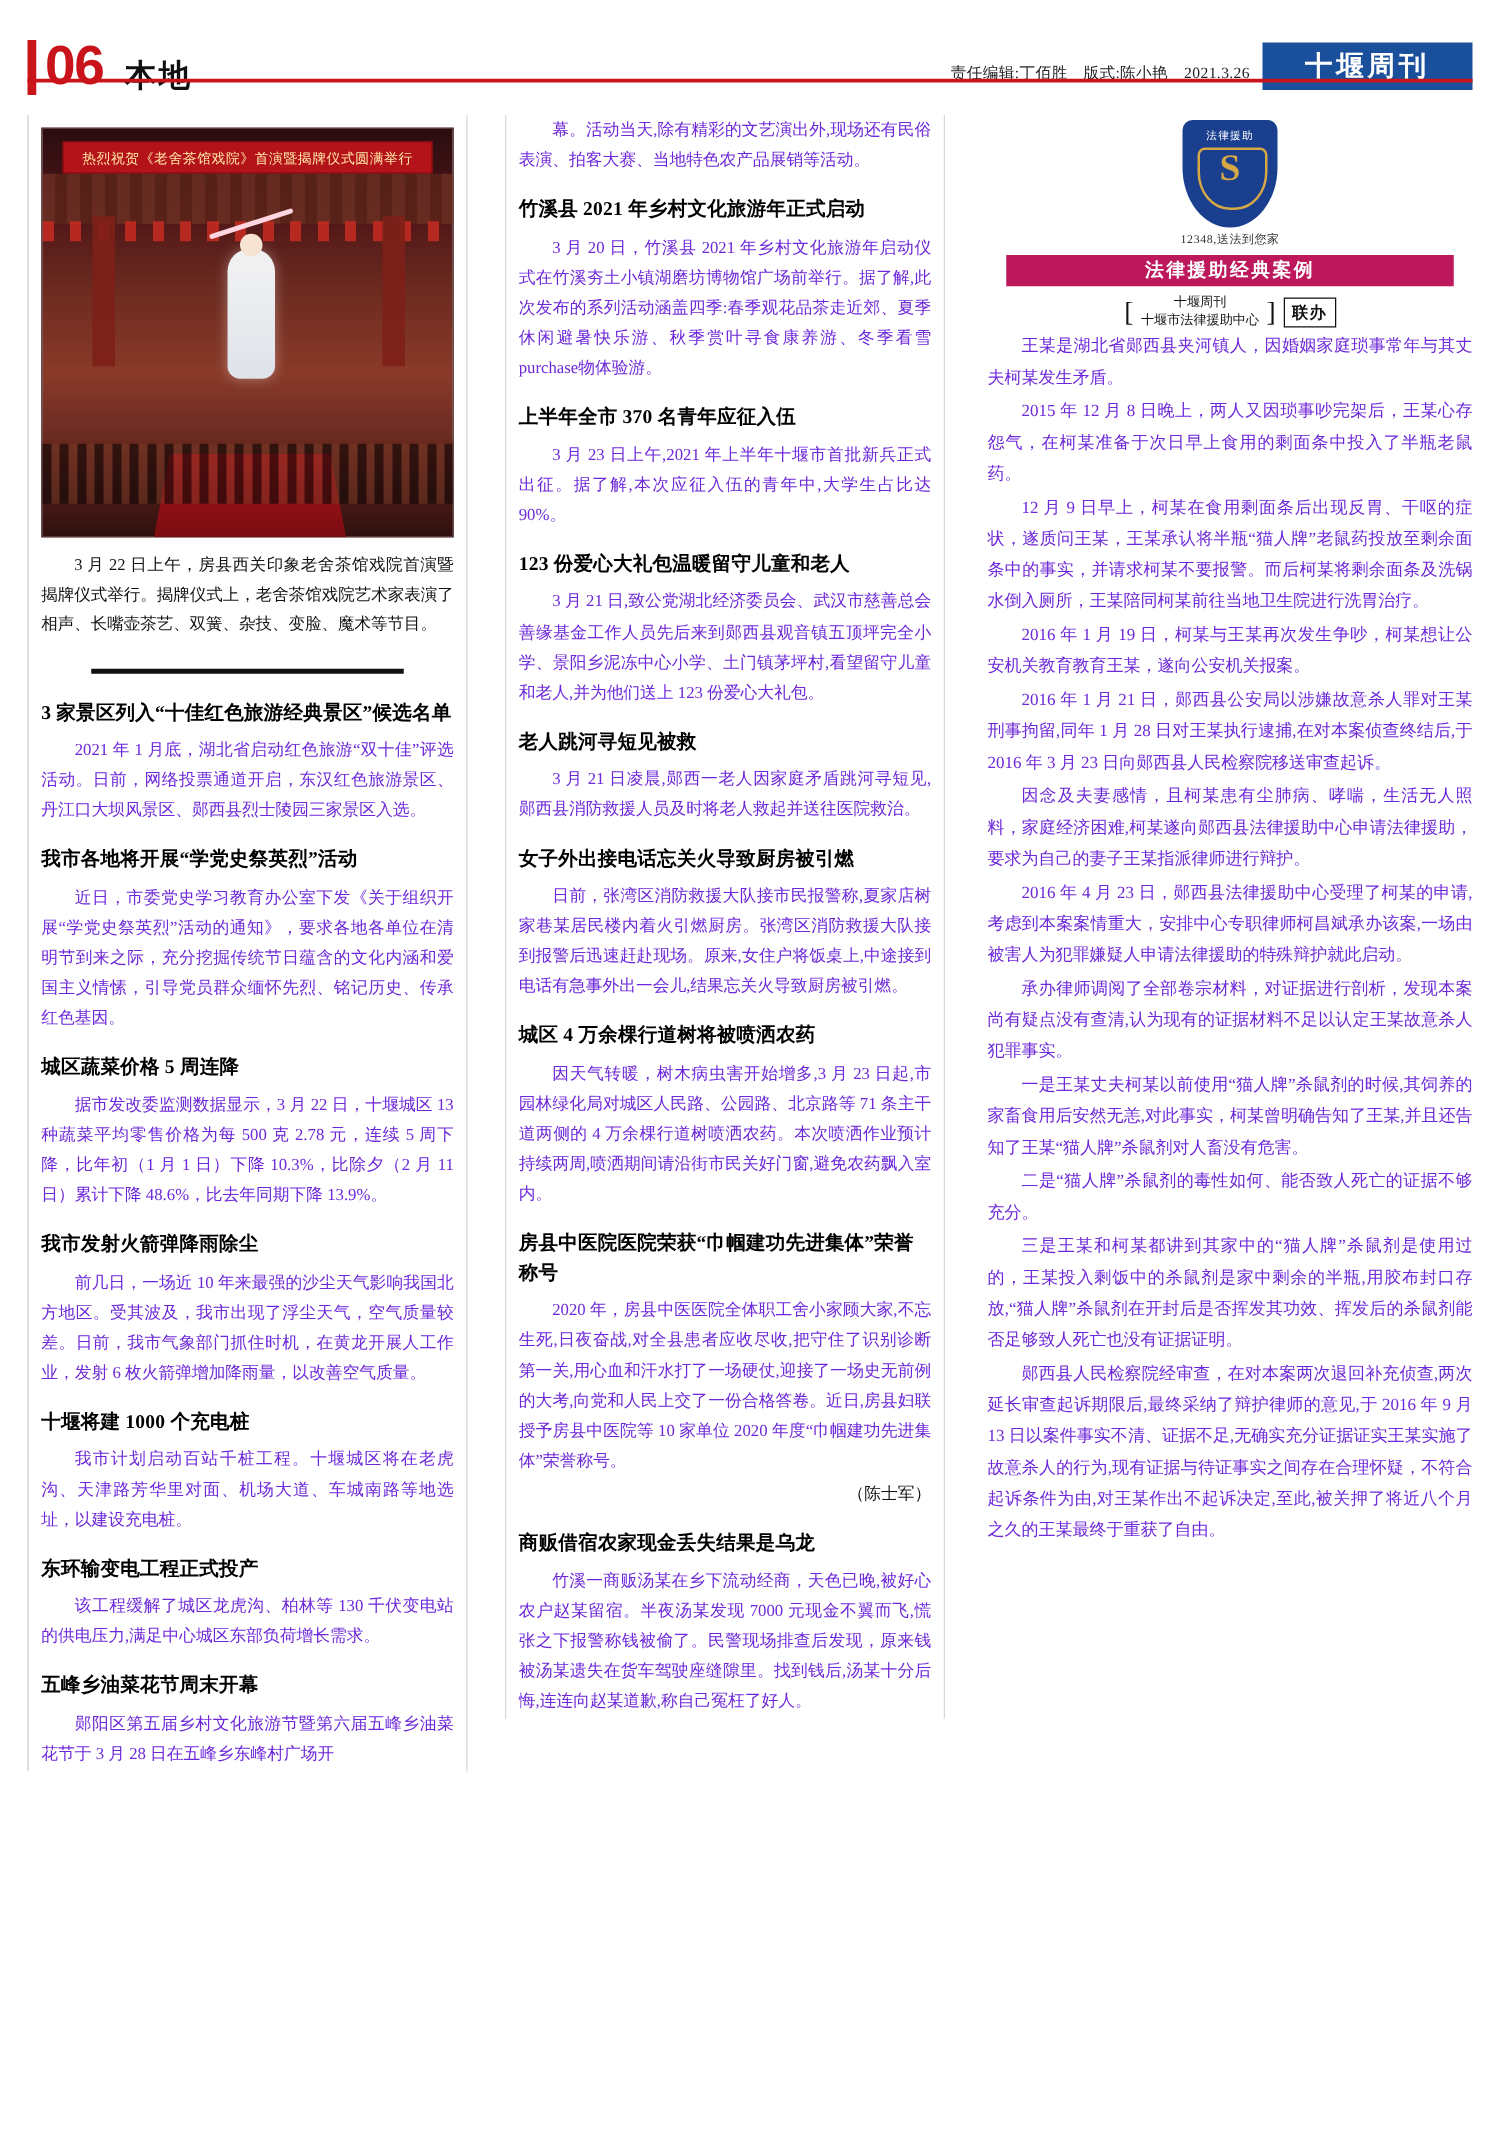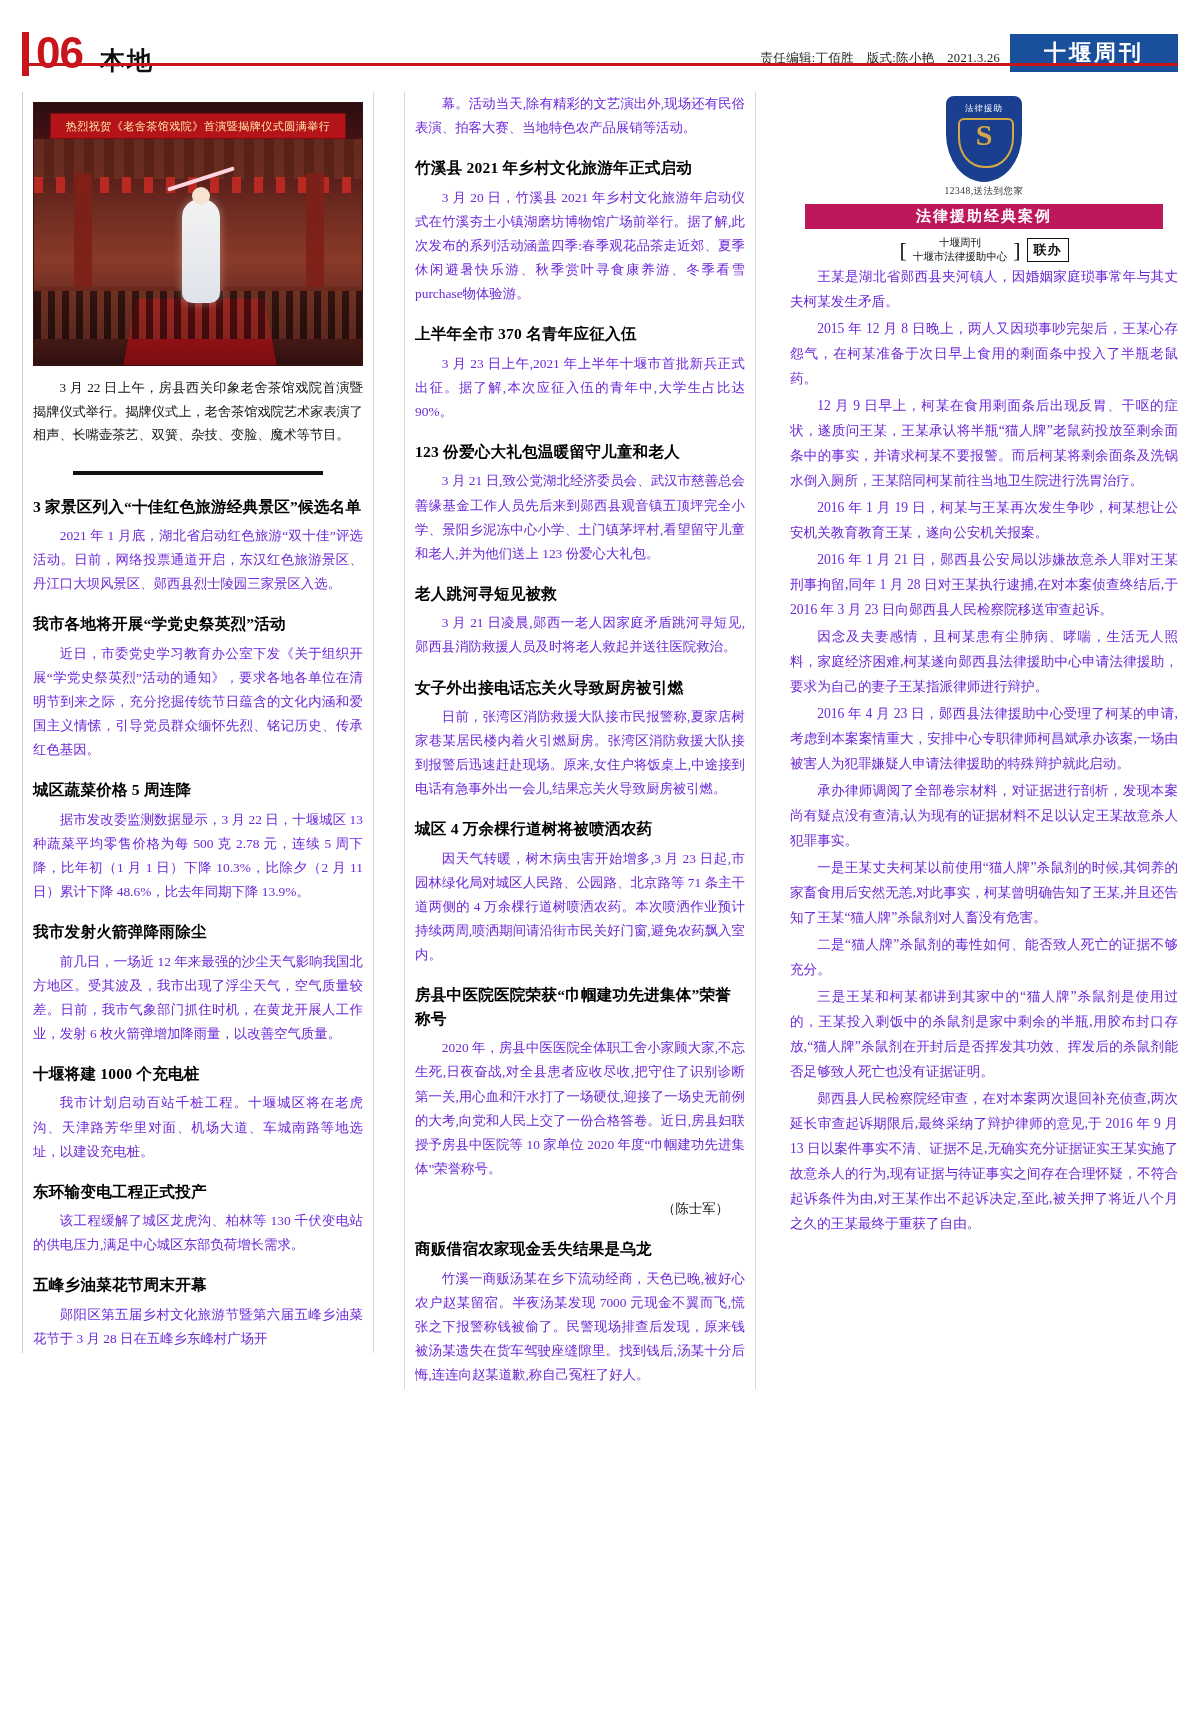--- a/index.html
+++ b/index.html
@@ -108,21 +108,21 @@
   .col-1 { border-left: 1px solid #cfcfcf; }
 
   
   .photo-wrap {
     width: 330px;
     margin: 10px auto 0 auto;
     position: relative;
   }
   .photo {
     width: 330px;
-    height: 264px;
+    height: 328px;
     background: linear-gradient(#2b0d10 0%, #4a1316 18%, #6d2b20 40%, #8a3a28 60%, #5d2520 82%, #2a0d0e 100%);
     position: relative;
     overflow: hidden;
     border: 1px solid #3a1012;
     box-sizing: border-box;
   }
   .photo .banner {
     position: absolute;
     left: 16px;
     top: 10px;
@@ -238,21 +238,21 @@
     line-height: 1.8;
     text-align: justify;
     text-indent: 2em;
     margin: 0 0 2px 0;
     color: #6d28d9;
   }
   .sign {
     font-size: 13.4px;
     line-height: 1.8;
     text-align: right;
-    margin: 16px;
+    margin: 0;
   }
 
   
   .badge-wrap {
     width: 388px;
     text-align: center;
     margin-top: 4px;
   }
   .shield {
     width: 76px;
@@ -393,21 +393,21 @@
     <div class="headline">3 家景区列入“十佳红色旅游经典景区”候选名单</div>
     <p class="para">2021 年 1 月底，湖北省启动红色旅游“双十佳”评选活动。日前，网络投票通道开启，东汉红色旅游景区、丹江口大坝风景区、郧西县烈士陵园三家景区入选。</p>
 
     <div class="headline">我市各地将开展“学党史祭英烈”活动</div>
     <p class="para">近日，市委党史学习教育办公室下发《关于组织开展“学党史祭英烈”活动的通知》，要求各地各单位在清明节到来之际，充分挖掘传统节日蕴含的文化内涵和爱国主义情愫，引导党员群众缅怀先烈、铭记历史、传承红色基因。</p>
 
     <div class="headline">城区蔬菜价格 5 周连降</div>
     <p class="para">据市发改委监测数据显示，3 月 22 日，十堰城区 13 种蔬菜平均零售价格为每 500 克 2.78 元，连续 5 周下降，比年初（1 月 1 日）下降 10.3%，比除夕（2 月 11 日）累计下降 48.6%，比去年同期下降 13.9%。</p>
 
     <div class="headline">我市发射火箭弹降雨除尘</div>
-    <p class="para">前几日，一场近 12 年来最强的沙尘天气影响我国北方地区。受其波及，我市出现了浮尘天气，空气质量较差。日前，我市气象部门抓住时机，在黄龙开展人工作业，发射 6 枚火箭弹增加降雨量，以改善空气质量。</p>
+    <p class="para">前几日，一场近 10 年来最强的沙尘天气影响我国北方地区。受其波及，我市出现了浮尘天气，空气质量较差。日前，我市气象部门抓住时机，在黄龙开展人工作业，发射 6 枚火箭弹增加降雨量，以改善空气质量。</p>
 
     <div class="headline">十堰将建 1000 个充电桩</div>
     <p class="para">我市计划启动百站千桩工程。十堰城区将在老虎沟、天津路芳华里对面、机场大道、车城南路等地选址，以建设充电桩。</p>
 
     <div class="headline">东环输变电工程正式投产</div>
     <p class="para">该工程缓解了城区龙虎沟、柏林等 130 千伏变电站的供电压力,满足中心城区东部负荷增长需求。</p>
 
     <div class="headline">五峰乡油菜花节周末开幕</div>
     <p class="para">郧阳区第五届乡村文化旅游节暨第六届五峰乡油菜花节于 3 月 28 日在五峰乡东峰村广场开</p>
   </div>

